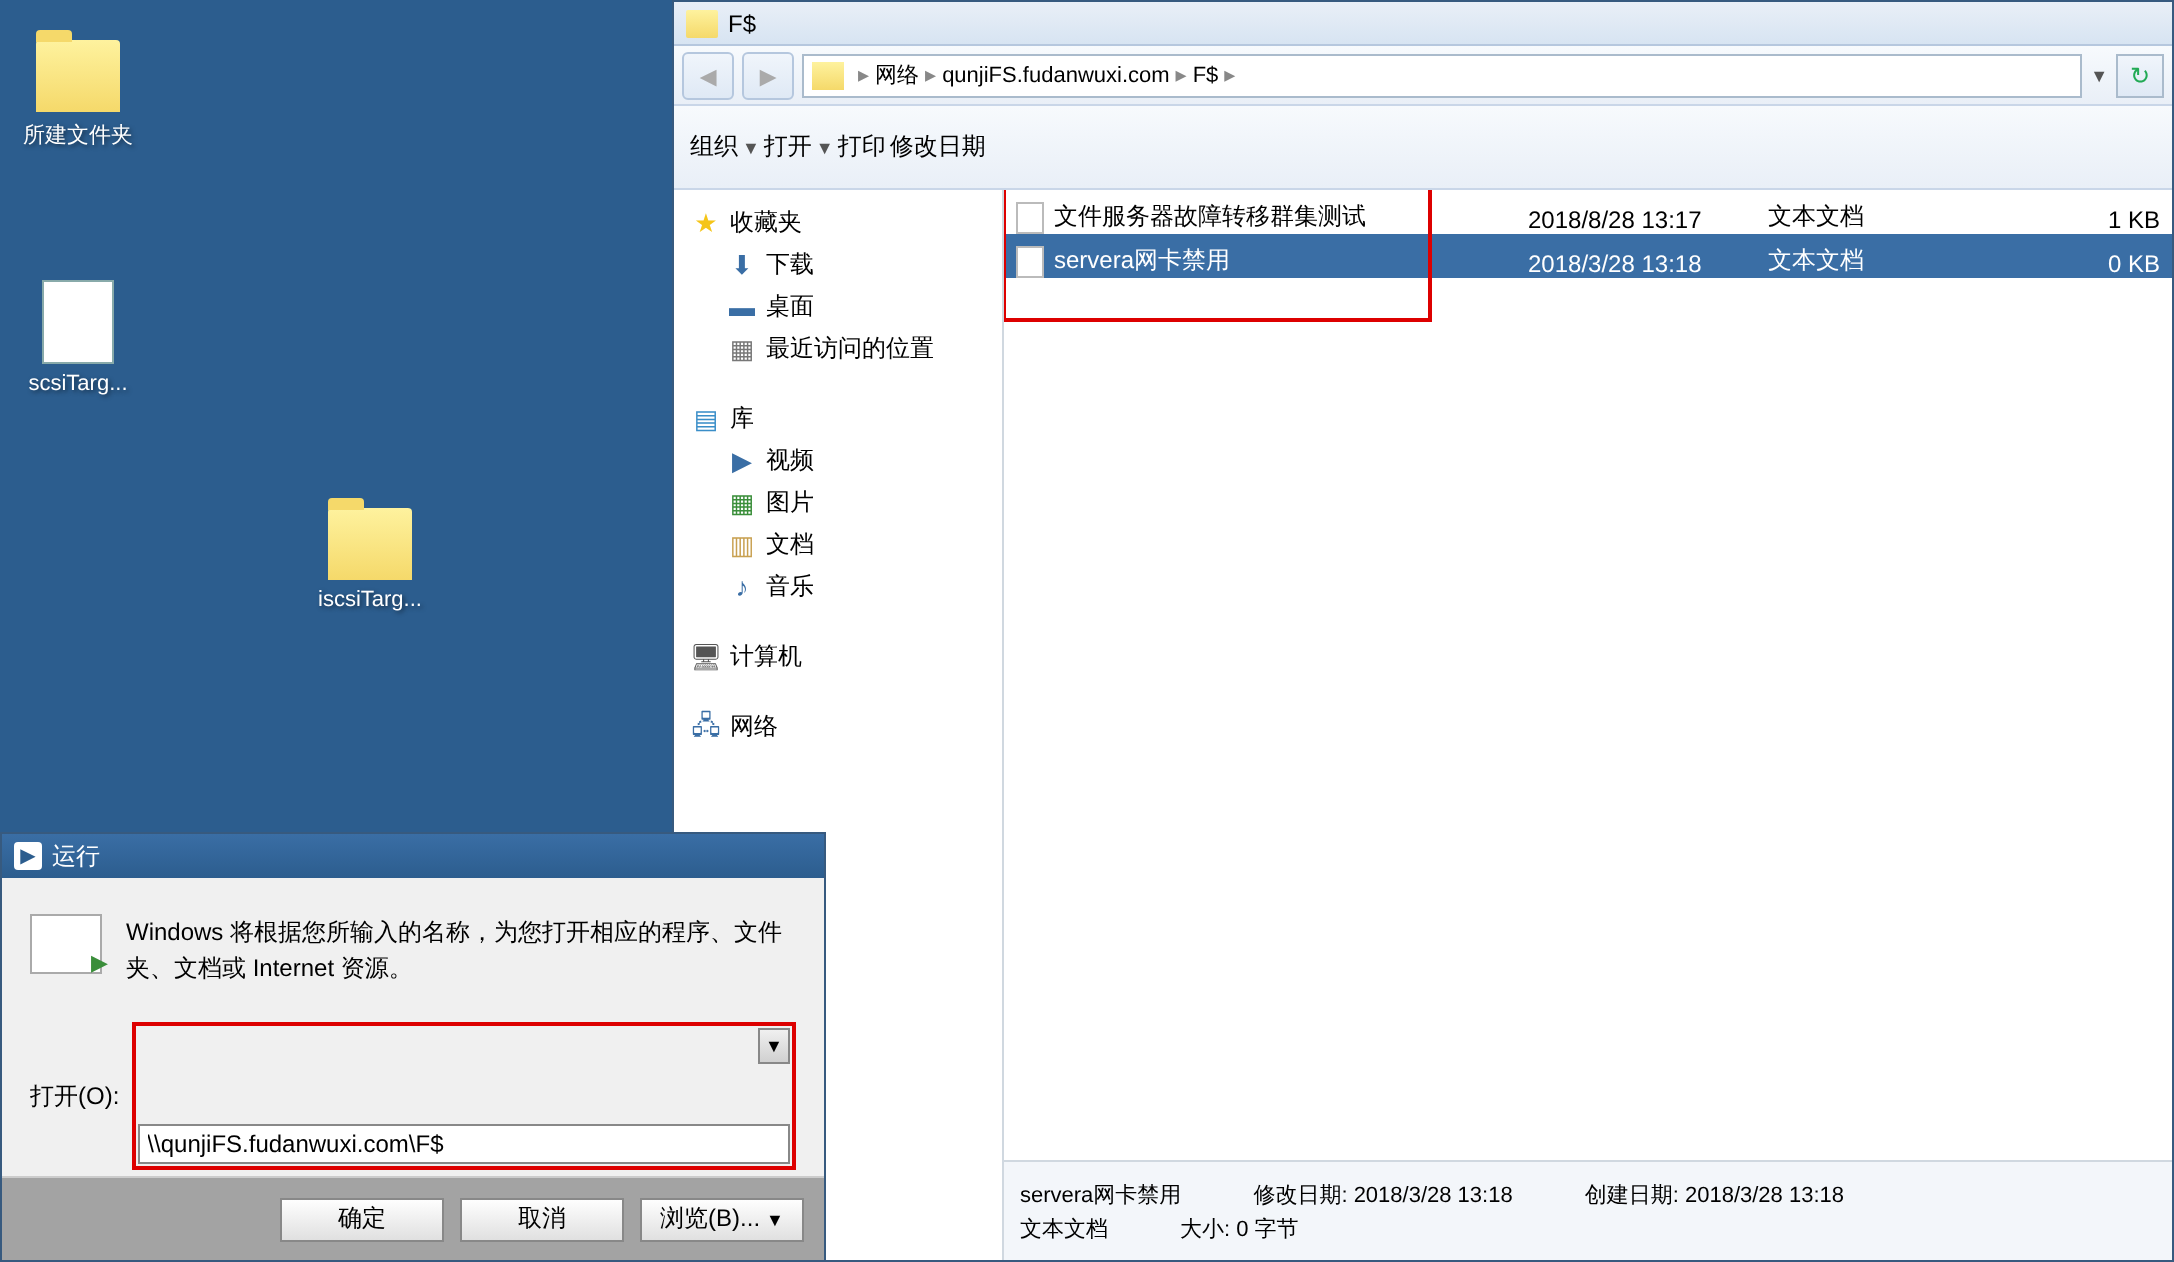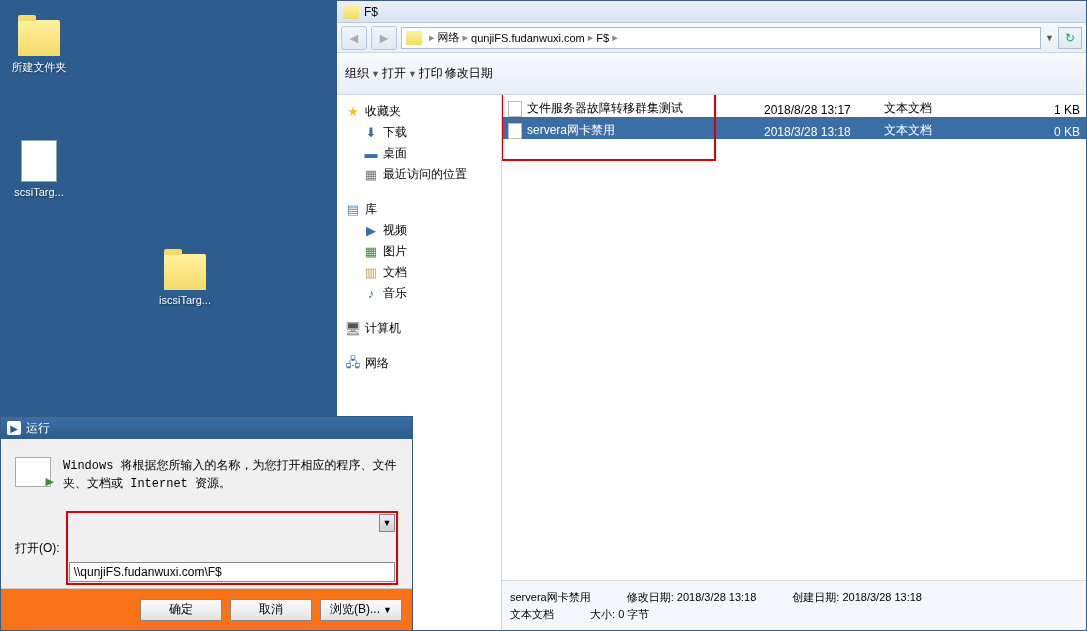--- a/index.html
+++ b/index.html
@@ -45,30 +45,30 @@
 .statusbar .row { display: flex; gap: 36px; }
 
 
 .run-dialog { position: absolute; left: 0; top: 416px; width: 413px; height: 215px; background: #f0f0f0; border: 1px solid #375a7f; }
 .run-title { height: 22px; background: linear-gradient(#3a6ea5,#2c5d8e); color: #fff; font-size: 12px; display: flex; align-items: center; padding: 0 6px; gap: 5px; }
 .run-title .app-icon { width: 14px; height: 14px; background: #fff; border-radius: 2px; display: flex; align-items: center; justify-content: center; color: #2c5d8e; font-size: 10px; }
 .run-body { padding: 18px 14px 10px; }
 .run-desc-row { display: flex; gap: 12px; margin-bottom: 18px; }
 .run-big-icon { width: 36px; height: 30px; background: #fff; border: 1px solid #aaa; position: relative; flex-shrink: 0; }
 .run-big-icon::after { content: "▶"; position: absolute; right: -4px; bottom: -2px; color: #3a8e3a; font-size: 11px; }
-.run-desc { font-size: 12px; line-height: 1.5; font-family: Liberation Mono, monospace; }
+.run-desc { font-size: 12px; line-height: 1.5; }
 .run-input-row { display: flex; align-items: center; gap: 6px; margin-bottom: 10px; }
 .run-label { font-size: 12px; }
 .run-combo { flex: 1; position: relative; }
 .run-combo-box { border: 2px solid #d00; padding: 1px; }
 .run-input { width: 100%; height: 20px; border: 1px solid #888; padding: 0 4px; font-size: 12px; background: #fff; margin-top: 48px; }
 .run-combo-arrow { position: absolute; right: 3px; top: 3px; width: 16px; height: 18px; background: linear-gradient(#f0f0f0,#d0d0d0); border: 1px solid #888; font-size: 9px; display: flex; align-items: center; justify-content: center; cursor: pointer; }
 .run-admin { display: flex; align-items: center; gap: 6px; padding-left: 56px; font-size: 12px; margin-bottom: 40px; }
 .shield-icon { width: 14px; height: 16px; background: linear-gradient(90deg,#3a8e3a 50%,#f5d96a 50%); border-radius: 0 0 7px 7px; }
-.run-buttons { position: absolute; bottom: 0; left: 0; right: 0; height: 42px; background: #f97316; border-top: 1px solid #ccc; display: flex; align-items: center; justify-content: flex-end; gap: 8px; padding: 0 10px; }
+.run-buttons { position: absolute; bottom: 0; left: 0; right: 0; height: 42px; background: #a3a3a3; border-top: 1px solid #ccc; display: flex; align-items: center; justify-content: flex-end; gap: 8px; padding: 0 10px; }
 .run-btn { width: 82px; height: 22px; background: linear-gradient(#fefefe,#e0e0e0); border: 1px solid #888; font-size: 12px; cursor: pointer; display: flex; align-items: center; justify-content: center; gap: 3px; }
 .run-btn .arrow { font-size: 9px; }
 
 .col-name { width: 256px; }
 .col-date { width: 120px; }
 .col-type { width: 110px; }
 .col-size { flex: 1; text-align: right; }
 </style>
 </head>
 <body>

